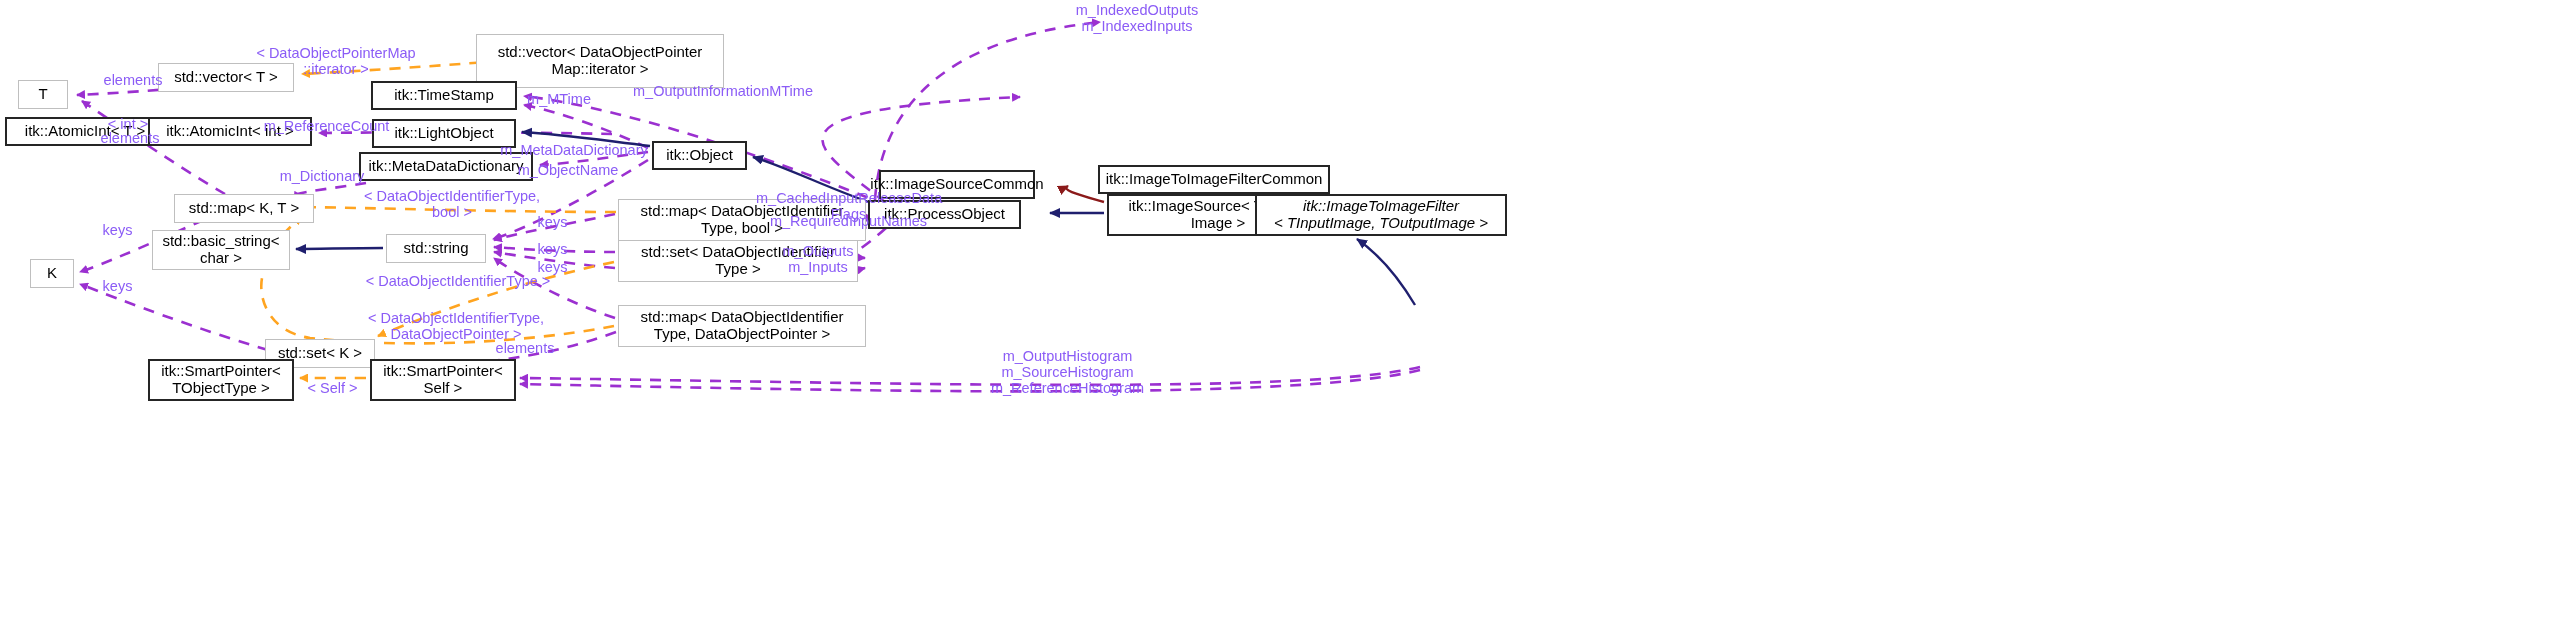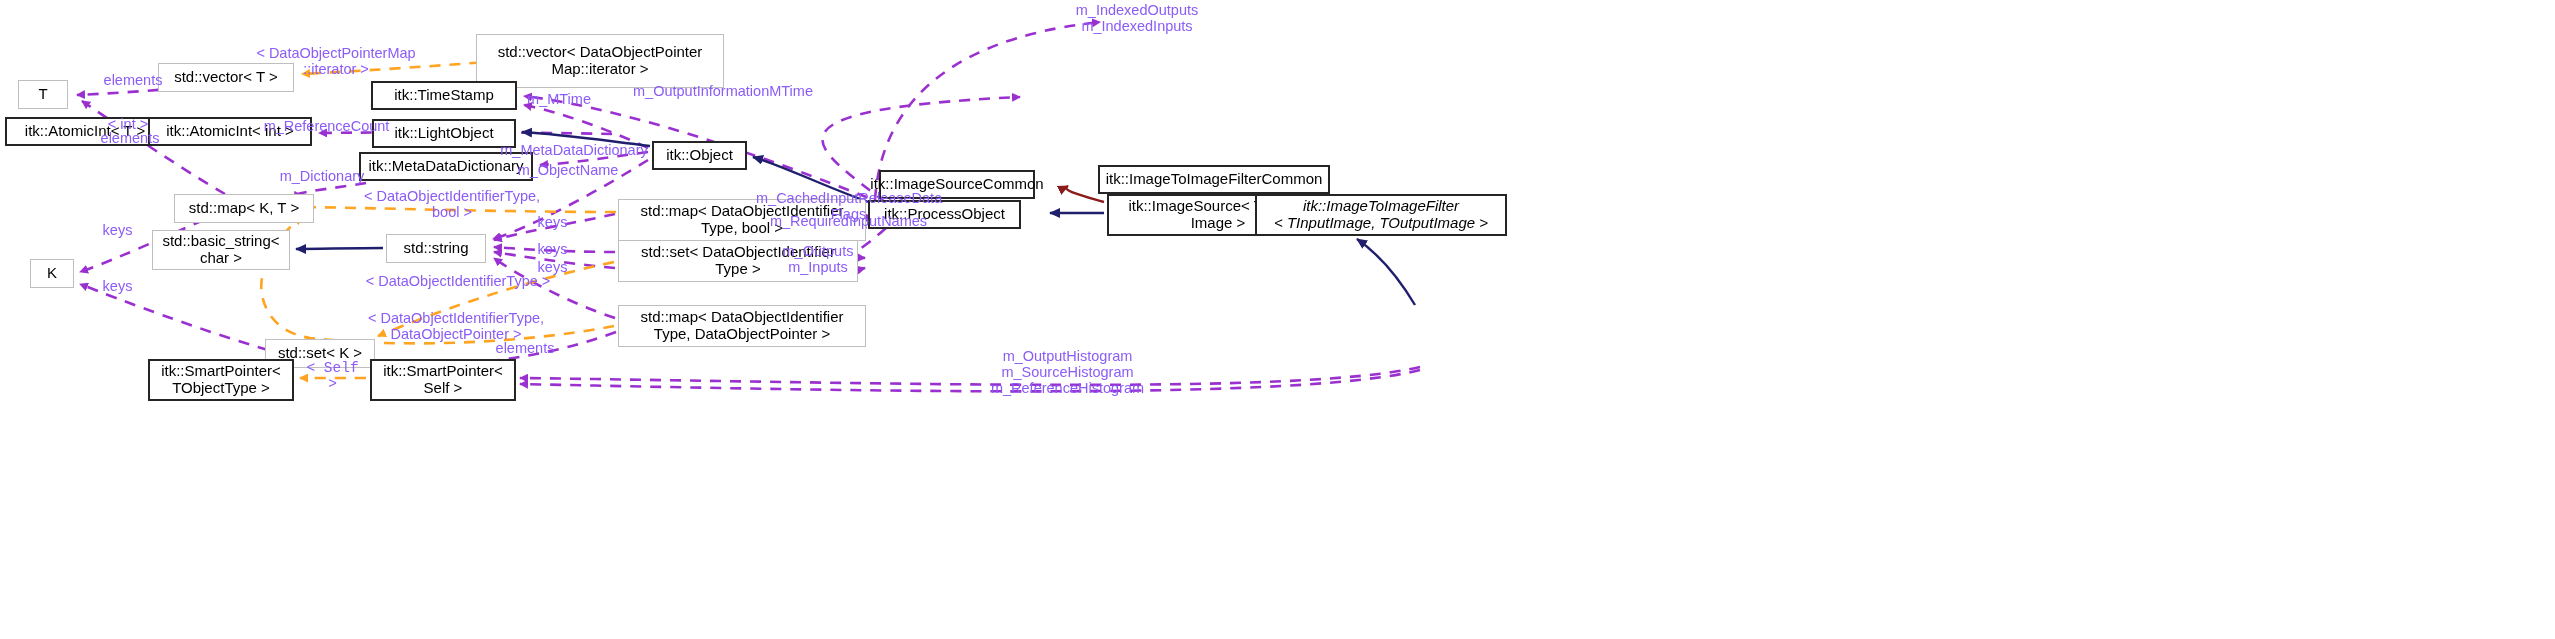--- a/index.html
+++ b/index.html
@@ -155,17 +155,17 @@
     <div class="edge-label" style="left: 530px; top: 241px; width: 45px;">keys</div>
     <div class="edge-label" style="left: 530px; top: 259px; width: 45px;">keys</div>
     <div class="edge-label" style="left: 95px; top: 222px; width: 45px;">keys</div>
     <div class="edge-label" style="left: 95px; top: 278px; width: 45px;">keys</div>
     <div class="edge-label" style="left: 778px; top: 243px; width: 80px;">m_Outputs
 m_Inputs</div>
     <div class="edge-label" style="left: 348px; top: 273px; width: 220px;">&lt; DataObjectIdentifierType &gt;</div>
     <div class="edge-label" style="left: 356px; top: 310px; width: 200px;">&lt; DataObjectIdentifierType,
 DataObjectPointer &gt;</div>
     <div class="edge-label" style="left: 490px; top: 340px; width: 70px;">elements</div>
-    <div class="edge-label" style="left: 300px; top: 360px; width: 65px; font-family: Liberation Mono, monospace;">&lt; Self &gt;</div>
+    <div class="edge-label" style="left: 300px; top: 380px; width: 65px;">&lt; Self &gt;</div>
     <div class="edge-label" style="left: 980px; top: 348px; width: 175px;">m_OutputHistogram
 m_SourceHistogram
 m_ReferenceHistogram</div>
   </div>
 
 </body></html>

